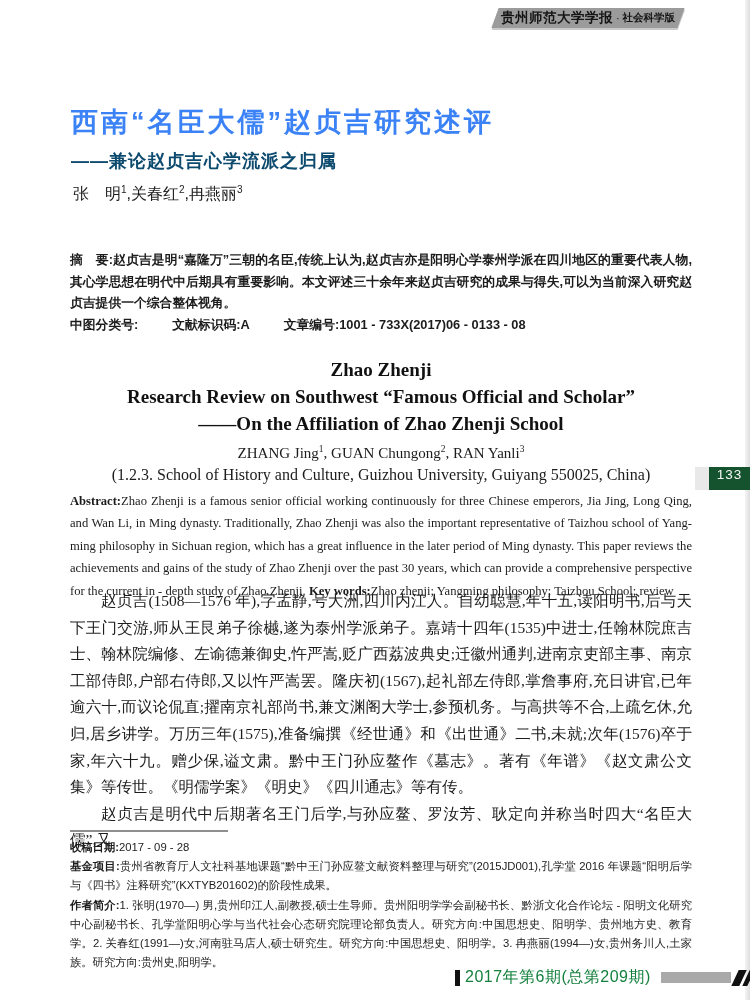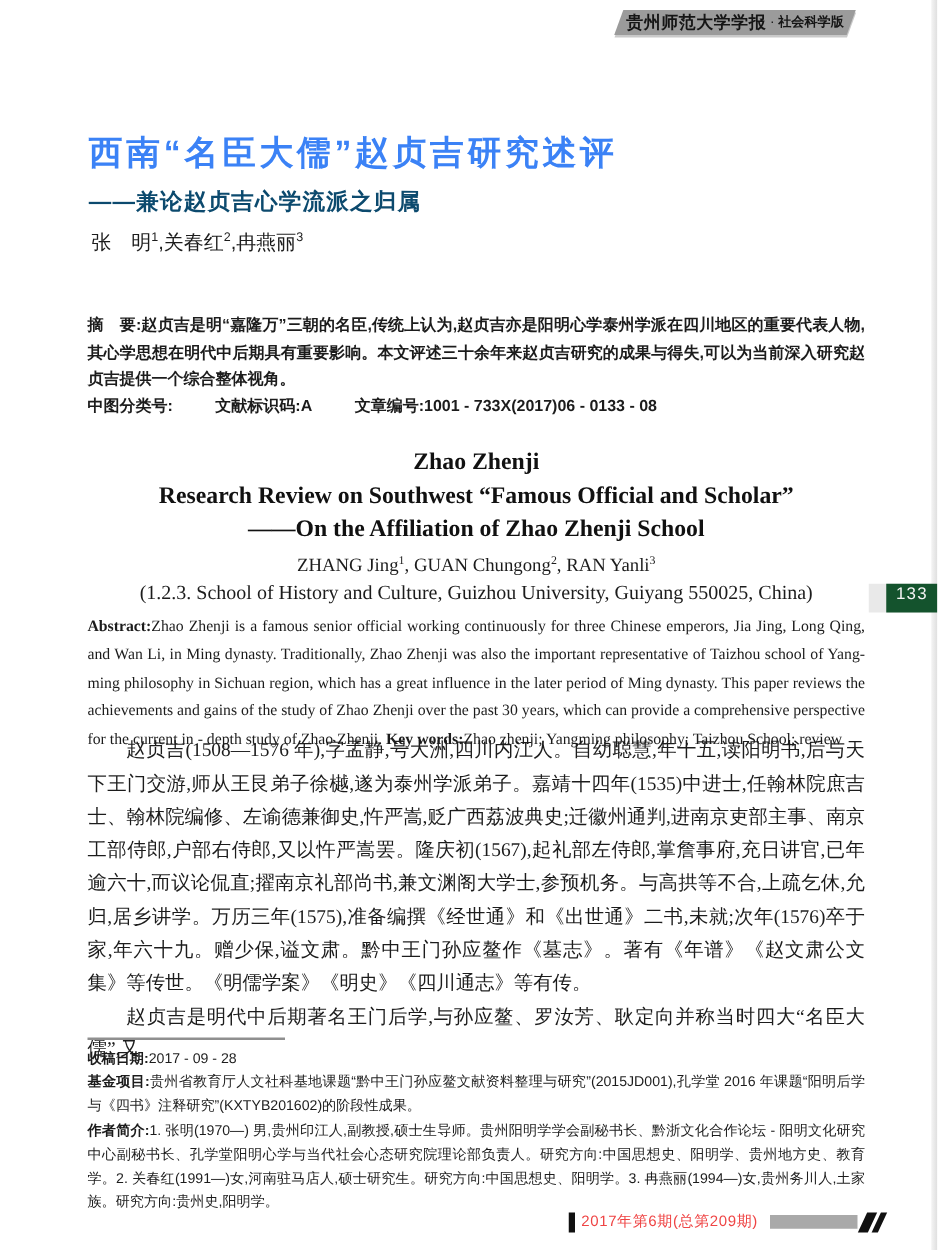--- a/index.html
+++ b/index.html
@@ -47,21 +47,21 @@
         color:#f5f5f5;font-size:13.5px;display:flex;justify-content:center;
         letter-spacing:1px;box-shadow:-14px 0 0 #e9e9e9;}
   
   .footnotes{position:absolute;left:70px;top:830px;width:622px;font-size:11.3px;line-height:19.2px;}
   .fn-divider{width:158px;height:2px;background:#8f8f8f;margin-bottom:6px;}
   .footnotes p{margin:0;text-align:justify;}
   .footnotes .lbl{font-weight:bold;}
   
   .footer{position:absolute;left:455px;top:969px;display:flex;align-items:center;height:17px;}
   .footer-tick{width:5px;height:16px;background:#111;margin-right:5px;}
-  .footer-text{font-size:12px;letter-spacing:.5px;color:#ef4444;white-space:nowrap;}
+  .footer-text{font-size:16px;letter-spacing:.5px;color:#15803d;white-space:nowrap;}
   .footer-bar{width:70px;height:11px;background:#a9a9a9;margin-left:10px;}
   .footer-slant{width:8px;height:16px;background:#111;transform:skewX(-25deg);margin-left:4px;}
   .footer-slant.s2{width:5px;margin-left:3px;}
 </style>
 </head>
 <body>
 
 <div class="page">
 
   <div class="page-edge"></div>

